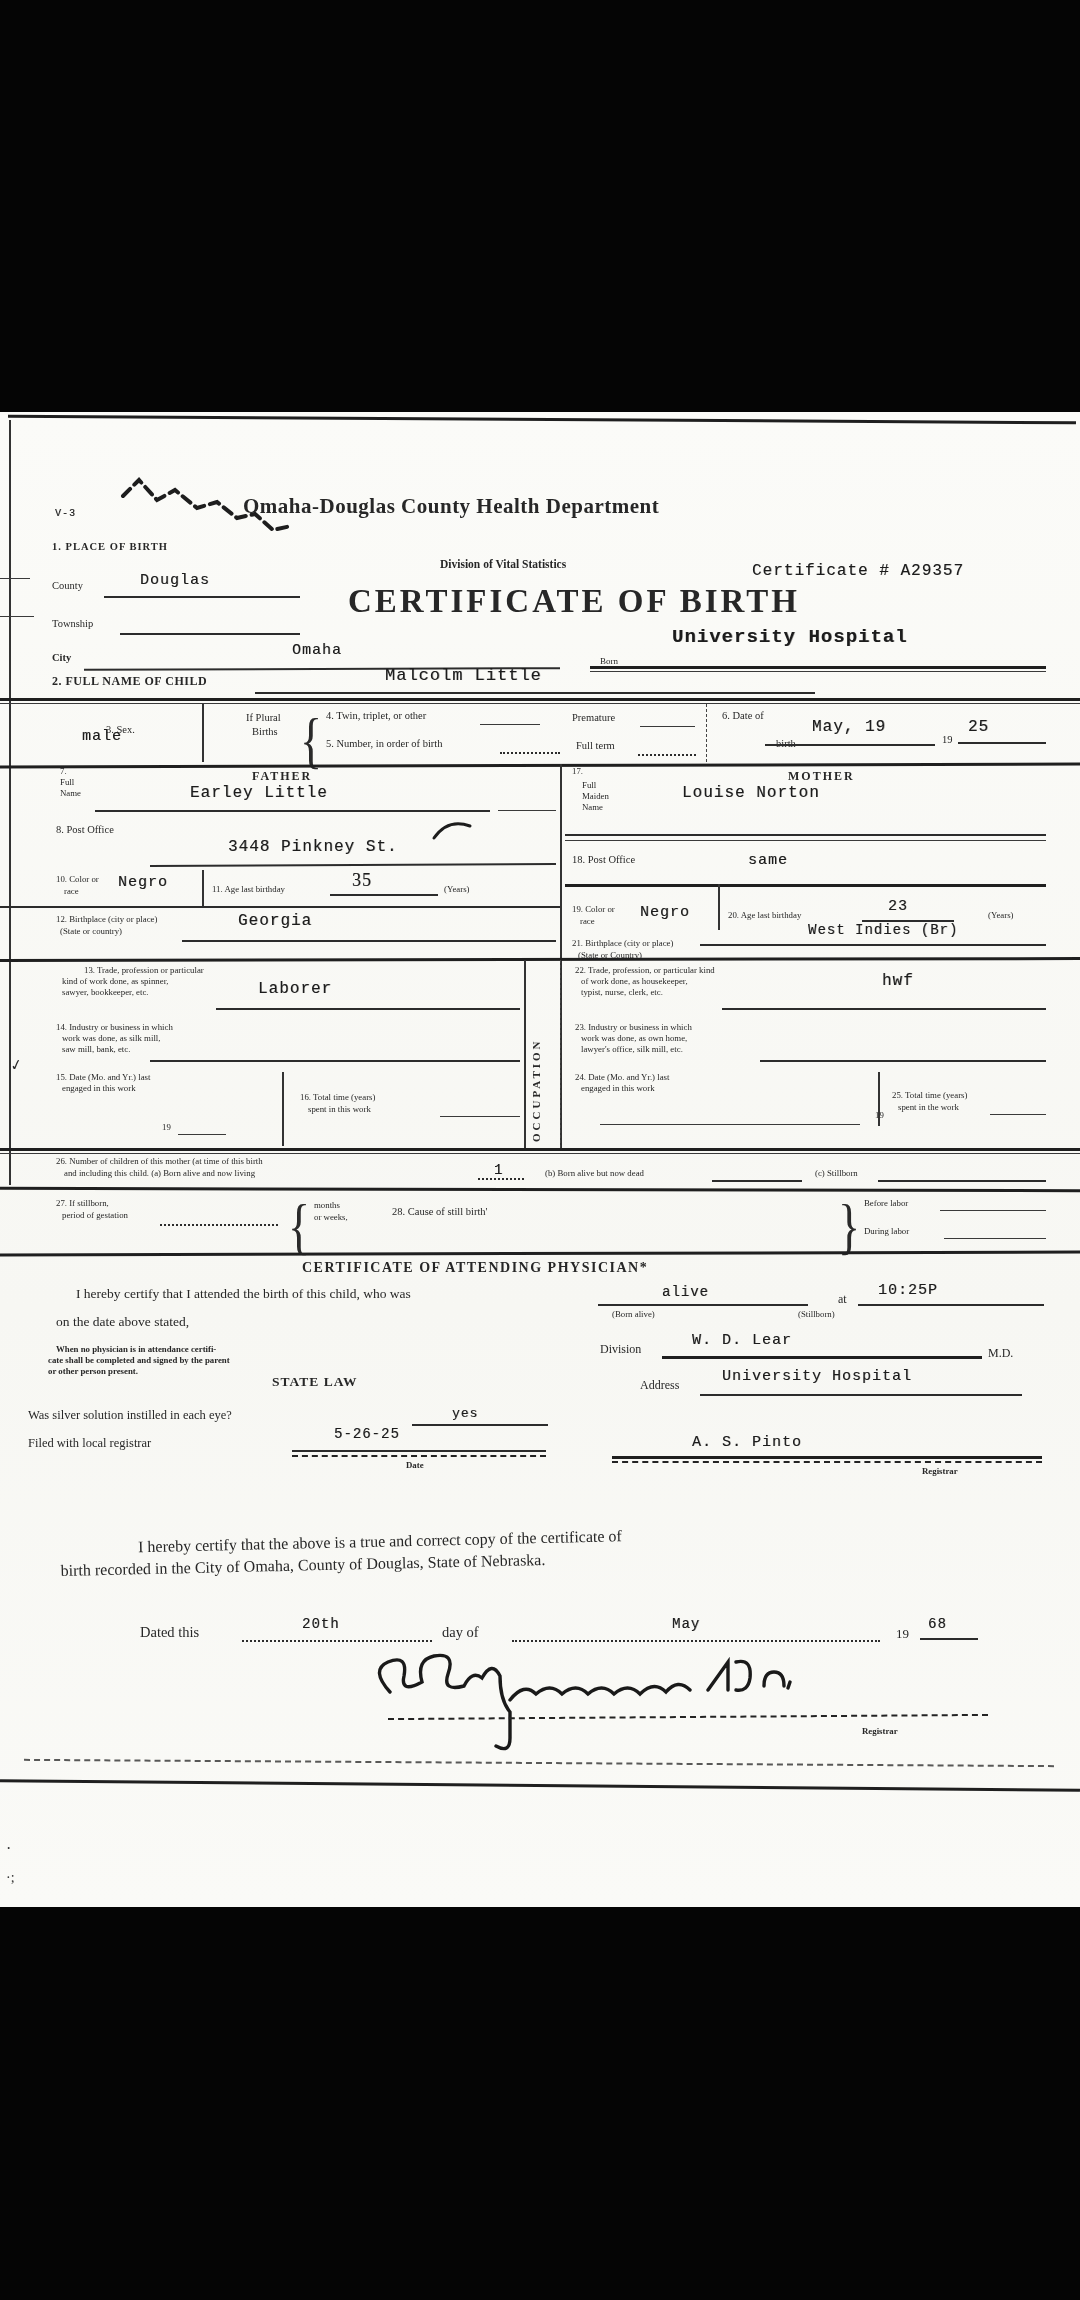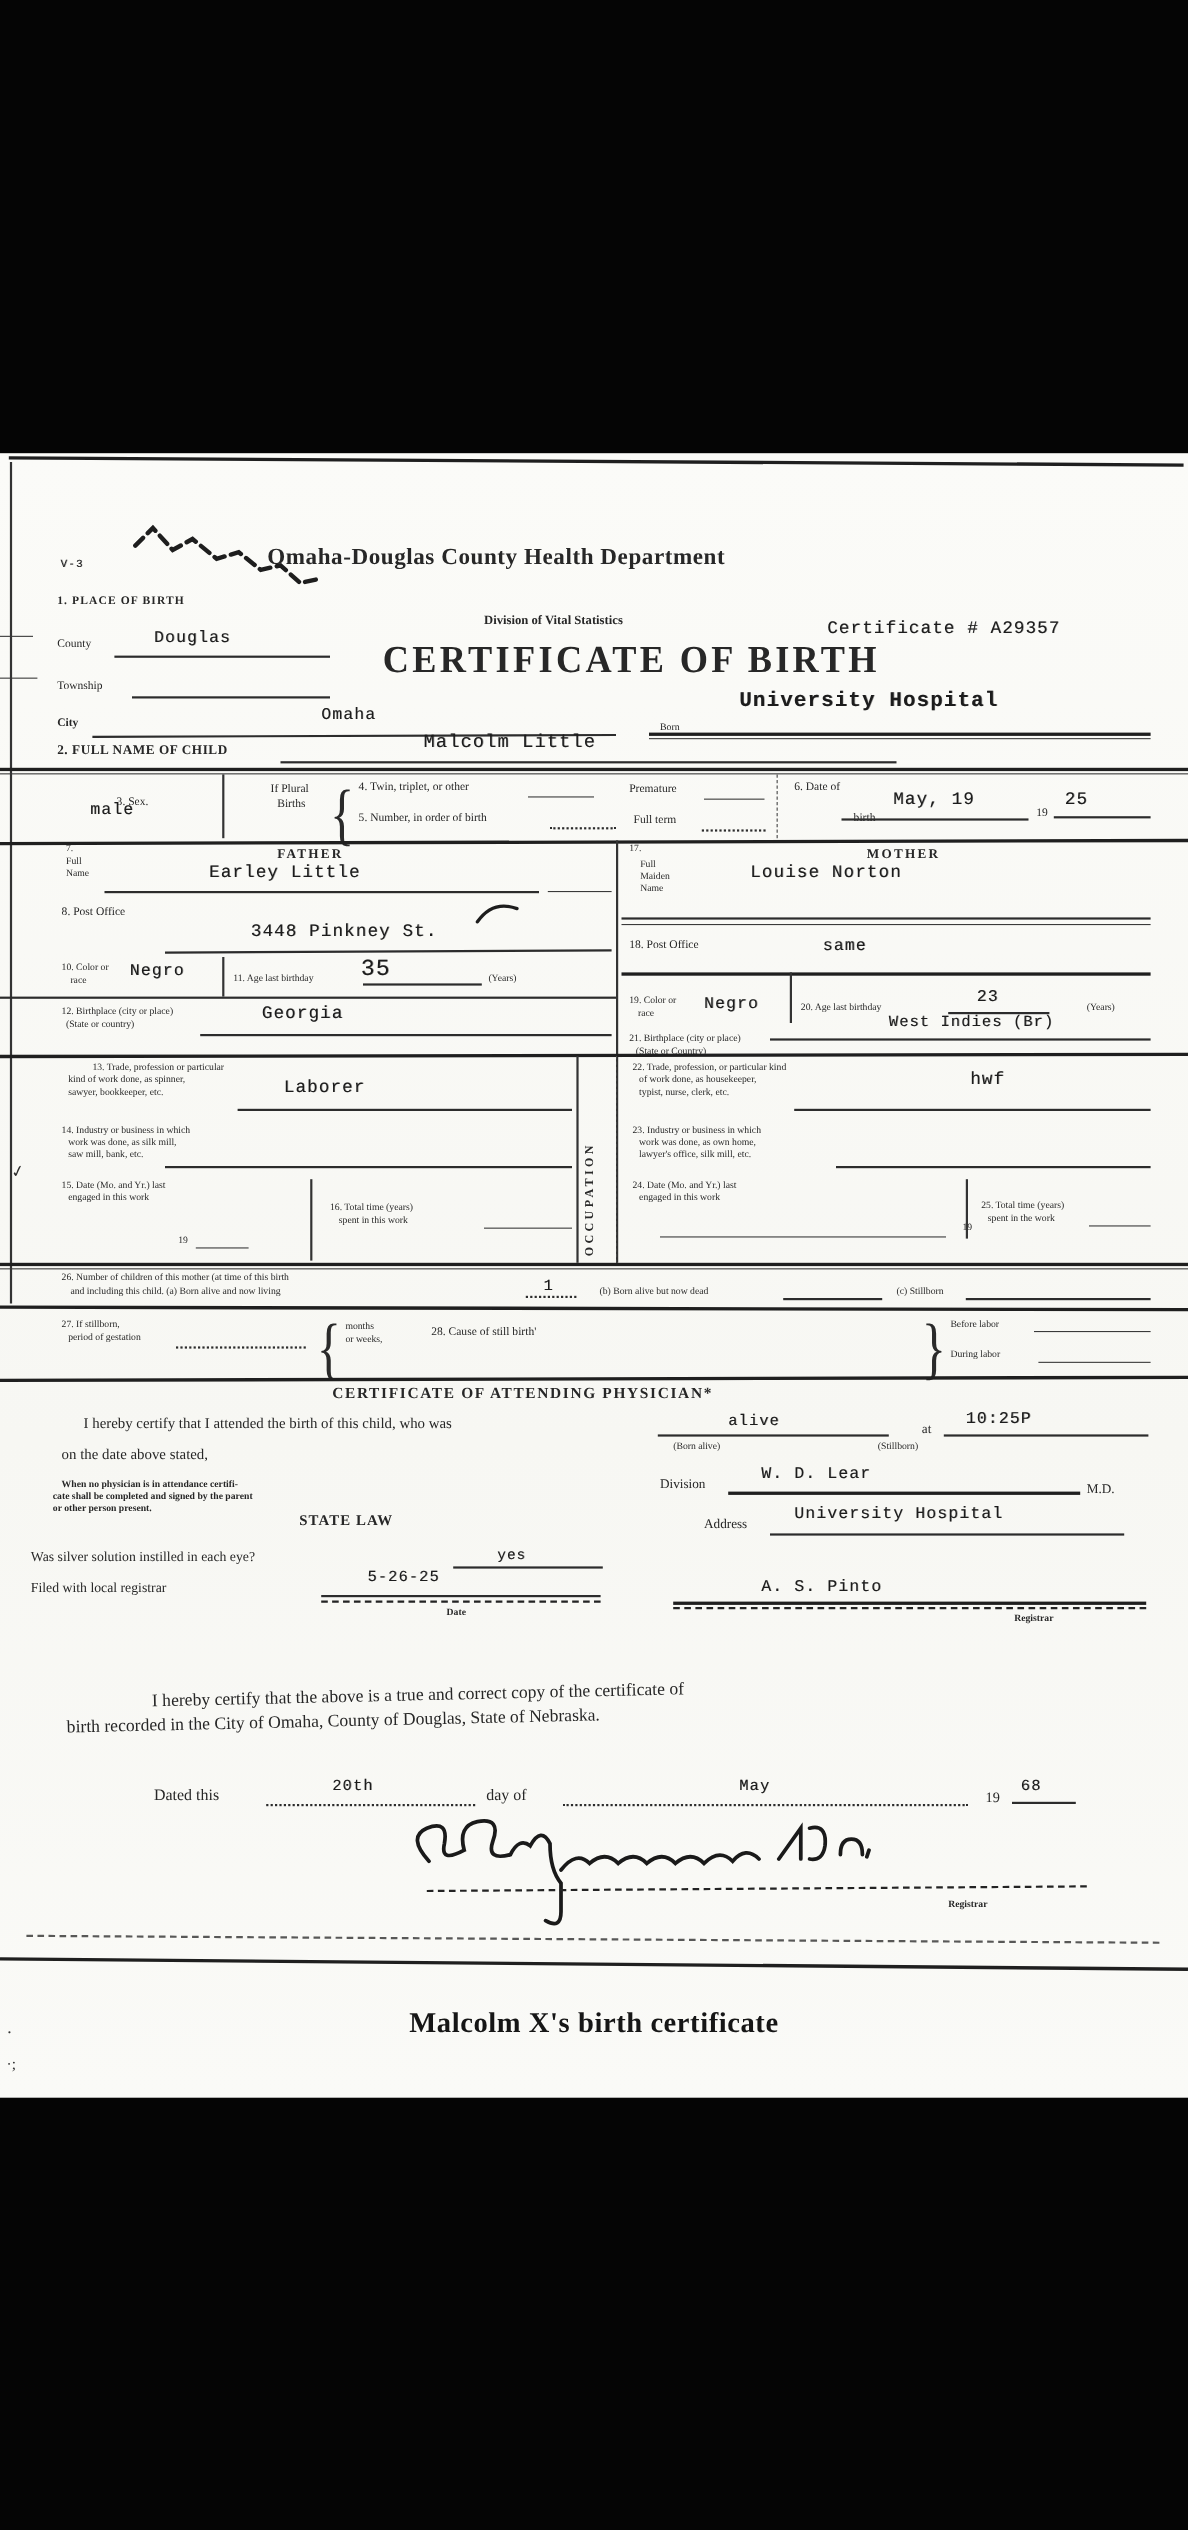--- a/index.html
+++ b/index.html
@@ -114,21 +114,21 @@
   <svg class="abs" style="left:430px;top:404px;" width="46" height="26">
     <path d="M4,22 Q18,2 40,10" fill="none" stroke="#1d1d1d" stroke-width="3" stroke-linecap="round"></path>
   </svg>
   <div class="hline" style="left:150px;top:452px;width:406px;transform:rotate(-0.3deg);"></div>
 
   <div class="abs lbl xs" style="left:56px;top:462px;">10. Color or</div>
   <div class="abs lbl xs" style="left:64px;top:474px;">race</div>
   <div class="abs typ" style="left:118px;top:462px;font-size:15px;">Negro</div>
   <div class="vline" style="left:202px;top:458px;height:36px;"></div>
   <div class="abs lbl xs" style="left:212px;top:472px;">11. Age last birthday</div>
-  <div class="abs typ" style="left:328px;top:458px;font-size:21px;">35</div>
+  <div class="abs typ" style="left:352px;top:458px;font-size:18px;font-family:Liberation Serif, serif;">35</div>
   <div class="hline" style="left:330px;top:482px;width:108px;"></div>
   <div class="abs lbl xs" style="left:444px;top:472px;">(Years)</div>
   <div class="hline" style="left:0;top:494px;width:560px;"></div>
 
   <div class="abs lbl xs" style="left:56px;top:502px;">12. Birthplace (city or place)</div>
   <div class="abs lbl xs" style="left:60px;top:514px;">(State or country)</div>
   <div class="abs typ" style="left:238px;top:500px;font-size:16px;">Georgia</div>
   <div class="hline" style="left:182px;top:528px;width:374px;"></div>
 
   <div class="abs lbl xs" style="left:572px;top:354px;">17.</div>
@@ -297,16 +297,15 @@
   <div class="hline dash" style="left:388px;top:1304px;width:600px;transform:rotate(-0.4deg);"></div>
   <div class="abs lbl xs bold" style="left:862px;top:1314px;">Registrar</div>
 
   <div class="hline dash" style="left:24px;top:1350px;width:1030px;transform:rotate(0.35deg);opacity:.75;"></div>
   <div class="hline heavy" style="left:0;top:1372px;width:1080px;transform:rotate(0.5deg);"></div>
 
   <div class="abs" style="left:10px;top:644px;font-size:15px;color:#2a2a2a;transform:rotate(-12deg);">✓</div>
   <div class="abs" style="left:6px;top:1428px;font-size:16px;color:#333;">·</div>
   <div class="abs" style="left:6px;top:1458px;font-size:14px;color:#333;">·;</div>
 
-  <div class="abs lbl bold" style="left:0;top:1412px;width:1080px;text-align:center;font-size:26px;letter-spacing:0.5px;color:#161616;">Malcolm X's birth certificate</div>
 </div>
 
 </div>
 
 </body></html>

